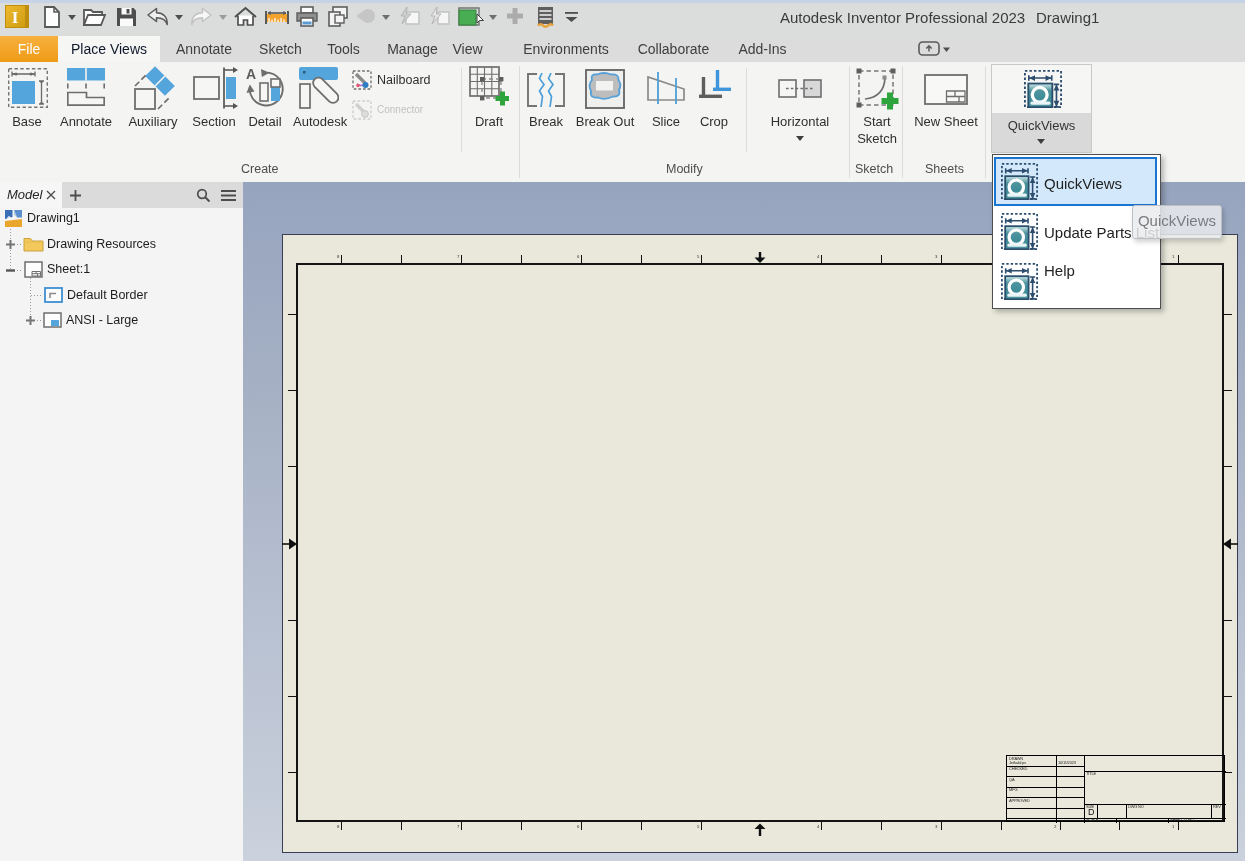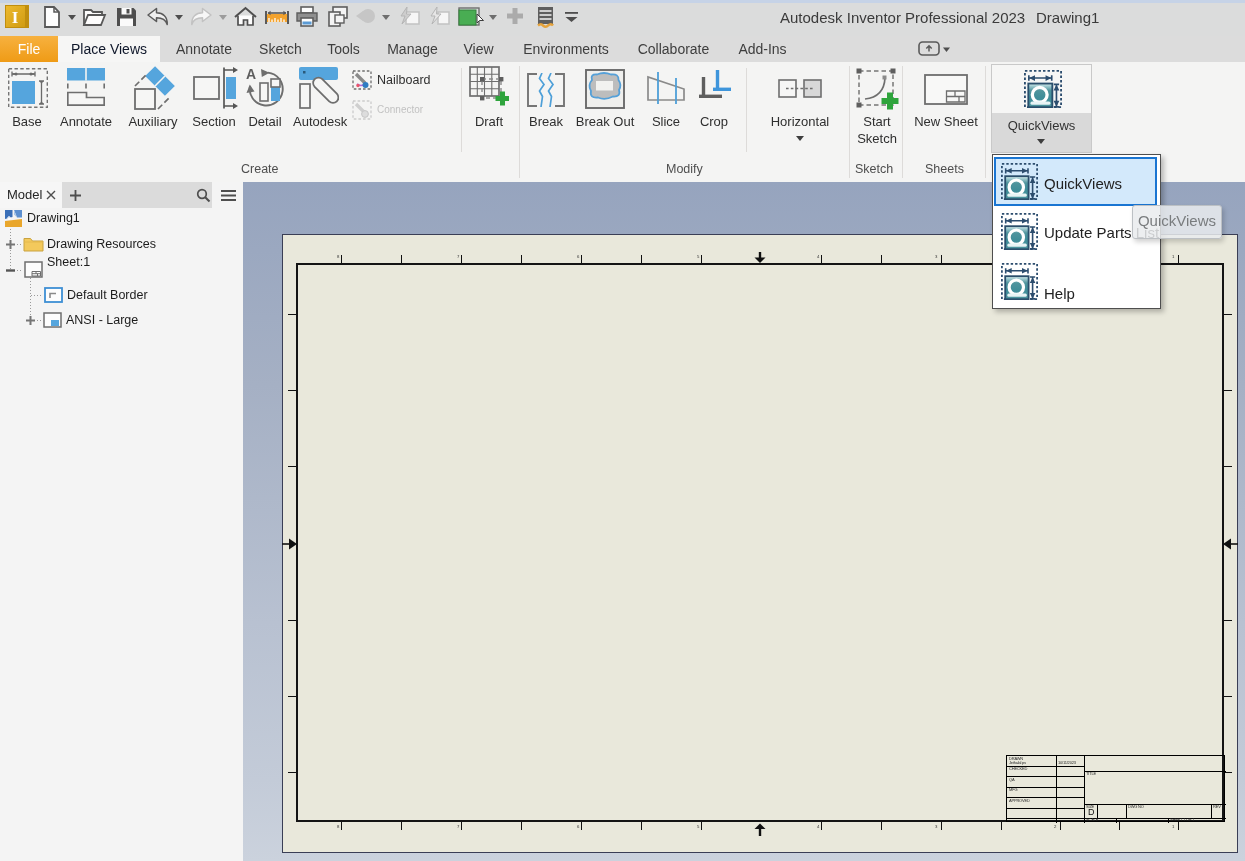--- a/index.html
+++ b/index.html
@@ -23,21 +23,21 @@
   .vsep { position:absolute; top:4px; width:1px; height:112px; background:#DDDBD9; }
   .vsep2 { position:absolute; top:6px; width:1px; height:84px; background:#DDDBD9; }
   .ribicon { position:absolute; top:4px; }
   
   #qvbtn { position:absolute; left:991px; top:64px; width:101px; height:89px; background:#F6F6F5; border:1px solid #C9C9C9; }
   #qvbtn .low { position:absolute; left:0; top:48px; width:99px; height:39px; background:#D9D9D9; }
   #qvbtn .lbl { position:absolute; left:0; top:53px; width:99px; text-align:center; font-size:13px; color:#333; }
   #qvbtn .arr { position:absolute; left:45px; top:74px; width:0; height:0; border-left:4.5px solid transparent; border-right:4.5px solid transparent; border-top:5px solid #3E3E3E; }
   
   #panel { position:absolute; left:0; top:182px; width:243px; height:679px; background:#F4F4F4; }
-  #panelhdr { position:absolute; left:0; top:0; width:212px; height:26px; background:#DBDBDB; }
+  #panelhdr { position:absolute; left:0; top:0; width:243px; height:26px; background:#DBDBDB;font-style:italic; }
   #modeltab { position:absolute; left:0; top:0; width:62px; height:26px; background:#F6F6F6; font-size:13px; color:#262626; line-height:26px; padding-left:7px; }
   .treetxt { position:absolute; font-size:12.5px; color:#1C1C1C; line-height:16px; }
   .dotv { position:absolute; width:1px; background-image:linear-gradient(#9a9a9a 1px, transparent 1px); background-size:1px 3px; }
   .doth { position:absolute; height:1px; background-image:linear-gradient(90deg,#9a9a9a 1px, transparent 1px); background-size:3px 1px; }
   
   #canvas { position:absolute; left:243px; top:182px; width:1002px; height:679px;
     background:linear-gradient(#96A4BE 0%, #A5B0C4 30%, #B8C1D1 65%, #C3CBD8 88%, #CBD2DD 100%); }
   #sheet { position:absolute; left:39px; top:52px; width:956px; height:619px; background:#E9E8DB; border:1px solid #3A3E55; }
   #inner { position:absolute; left:13px; top:28px; width:928px; height:559px; border:2px solid #141414; }
   .tickv { position:absolute; width:1px; height:8px; background:#111; }
@@ -149,21 +149,21 @@
     <div class="title" style="left:780px;">Autodesk Inventor Professional 2023</div>
     <div class="title" style="left:1036px;">Drawing1</div>
   </div>
   <div id="tabs">
     <div class="tab" id="tab-file">File</div>
     <div class="tab" id="tab-pv">Place Views</div>
     <div class="tab" style="left:173px;width:62px;">Annotate</div>
     <div class="tab" style="left:258px;width:45px;">Sketch</div>
     <div class="tab" style="left:325px;width:37px;">Tools</div>
     <div class="tab" style="left:384px;width:57px;">Manage</div>
-    <div class="tab" style="left:463px;width:31px;">View</div>
+    <div class="tab" style="left:452px;width:31px;">View</div>
     <div class="tab" style="left:511px;width:110px;">Environments</div>
     <div class="tab" style="left:634px;width:79px;">Collaborate</div>
     <div class="tab" style="left:735px;width:55px;">Add-Ins</div>
     <svg style="position:absolute;left:918px;top:5px;" width="32" height="17" viewBox="0 0 32 17">
       <rect x="1" y="1" width="20" height="13" rx="3.5" fill="none" stroke="#5A5A5A" stroke-width="1.6"></rect>
       <path d="M11 10.5 V5 M8.3 7.5 L11 4.8 L13.7 7.5" fill="none" stroke="#5A5A5A" stroke-width="1.5"></path>
       <path d="M25 6.5 h7 l-3.5 4.5 z" fill="#4E4E4E"></path>
     </svg>
   </div>
   <div id="ribbon">
@@ -385,21 +385,21 @@
     </svg>
     <div class="treetxt" style="left:47px;top:54px;">Drawing Resources</div>
     <svg style="position:absolute;left:5px;top:83px;" width="11" height="11" viewBox="0 0 11 11">
       <path d="M1 5.5 H10" stroke="#555" stroke-width="2.4"></path>
     </svg>
     <div class="doth" style="left:17px;top:88px;width:5px;"></div>
     <svg style="position:absolute;left:24px;top:79px;" width="19" height="17" viewBox="0 0 19 17">
       <rect x="1" y="1" width="17" height="15" fill="#FDFDFD" stroke="#6E6E6E" stroke-width="1.5"></rect>
       <path d="M8 10.5 H16.5 V15 H8 Z M8 12.7 H16.5 M12 10.5 V12.7 M13.5 12.7 V15" fill="none" stroke="#6E6E6E" stroke-width="1"></path>
     </svg>
-    <div class="treetxt" style="left:47px;top:72px;">Sheet:1</div>
+    <div class="treetxt" style="left:47px;top:79px;">Sheet:1</div>
     <div class="dotv" style="left:30px;top:96px;height:42px;"></div>
     <div class="doth" style="left:31px;top:113px;width:10px;"></div>
     <svg style="position:absolute;left:44px;top:105px;" width="19" height="16" viewBox="0 0 19 16">
       <rect x="1" y="1" width="17" height="14" fill="#FDFDFD" stroke="#3E8FD4" stroke-width="1.8"></rect>
       <path d="M6 11 V6.5 H12" fill="none" stroke="#8A8A8A" stroke-width="1.6"></path>
     </svg>
     <div class="treetxt" style="left:67px;top:105px;">Default Border</div>
     <svg style="position:absolute;left:25px;top:133px;" width="11" height="11" viewBox="0 0 11 11">
       <path d="M5.5 1 V10 M1 5.5 H10" stroke="#757575" stroke-width="2"></path>
     </svg>
@@ -516,21 +516,21 @@
         <div class="tt" style="left:206px;top:49px;">REV</div>
         <div class="tt" style="left:79px;top:62.2px;">SCALE</div>
         <div class="tt" style="left:163px;top:62.2px;">SHEET 1 OF 1</div>
       </div>
     </div>
   </div>
   <div id="menu">
     <div id="menuhi"></div>
     <div class="mitem" style="top:20px;">QuickViews</div>
     <div class="mitem" style="top:69px;">Update Parts List</div>
-    <div class="mitem" style="top:130px;">Help</div>
+    <div class="mitem" style="top:107px;">Help</div>
     <svg class="micon" style="top:8px;" width="37" height="37">
       <use href="#qvi"></use>
     </svg>
     <svg class="micon" style="top:58px;" width="37" height="37">
       <use href="#qvi"></use>
     </svg>
     <svg class="micon" style="top:108px;" width="37" height="37">
       <use href="#qvi"></use>
     </svg>
   </div>

